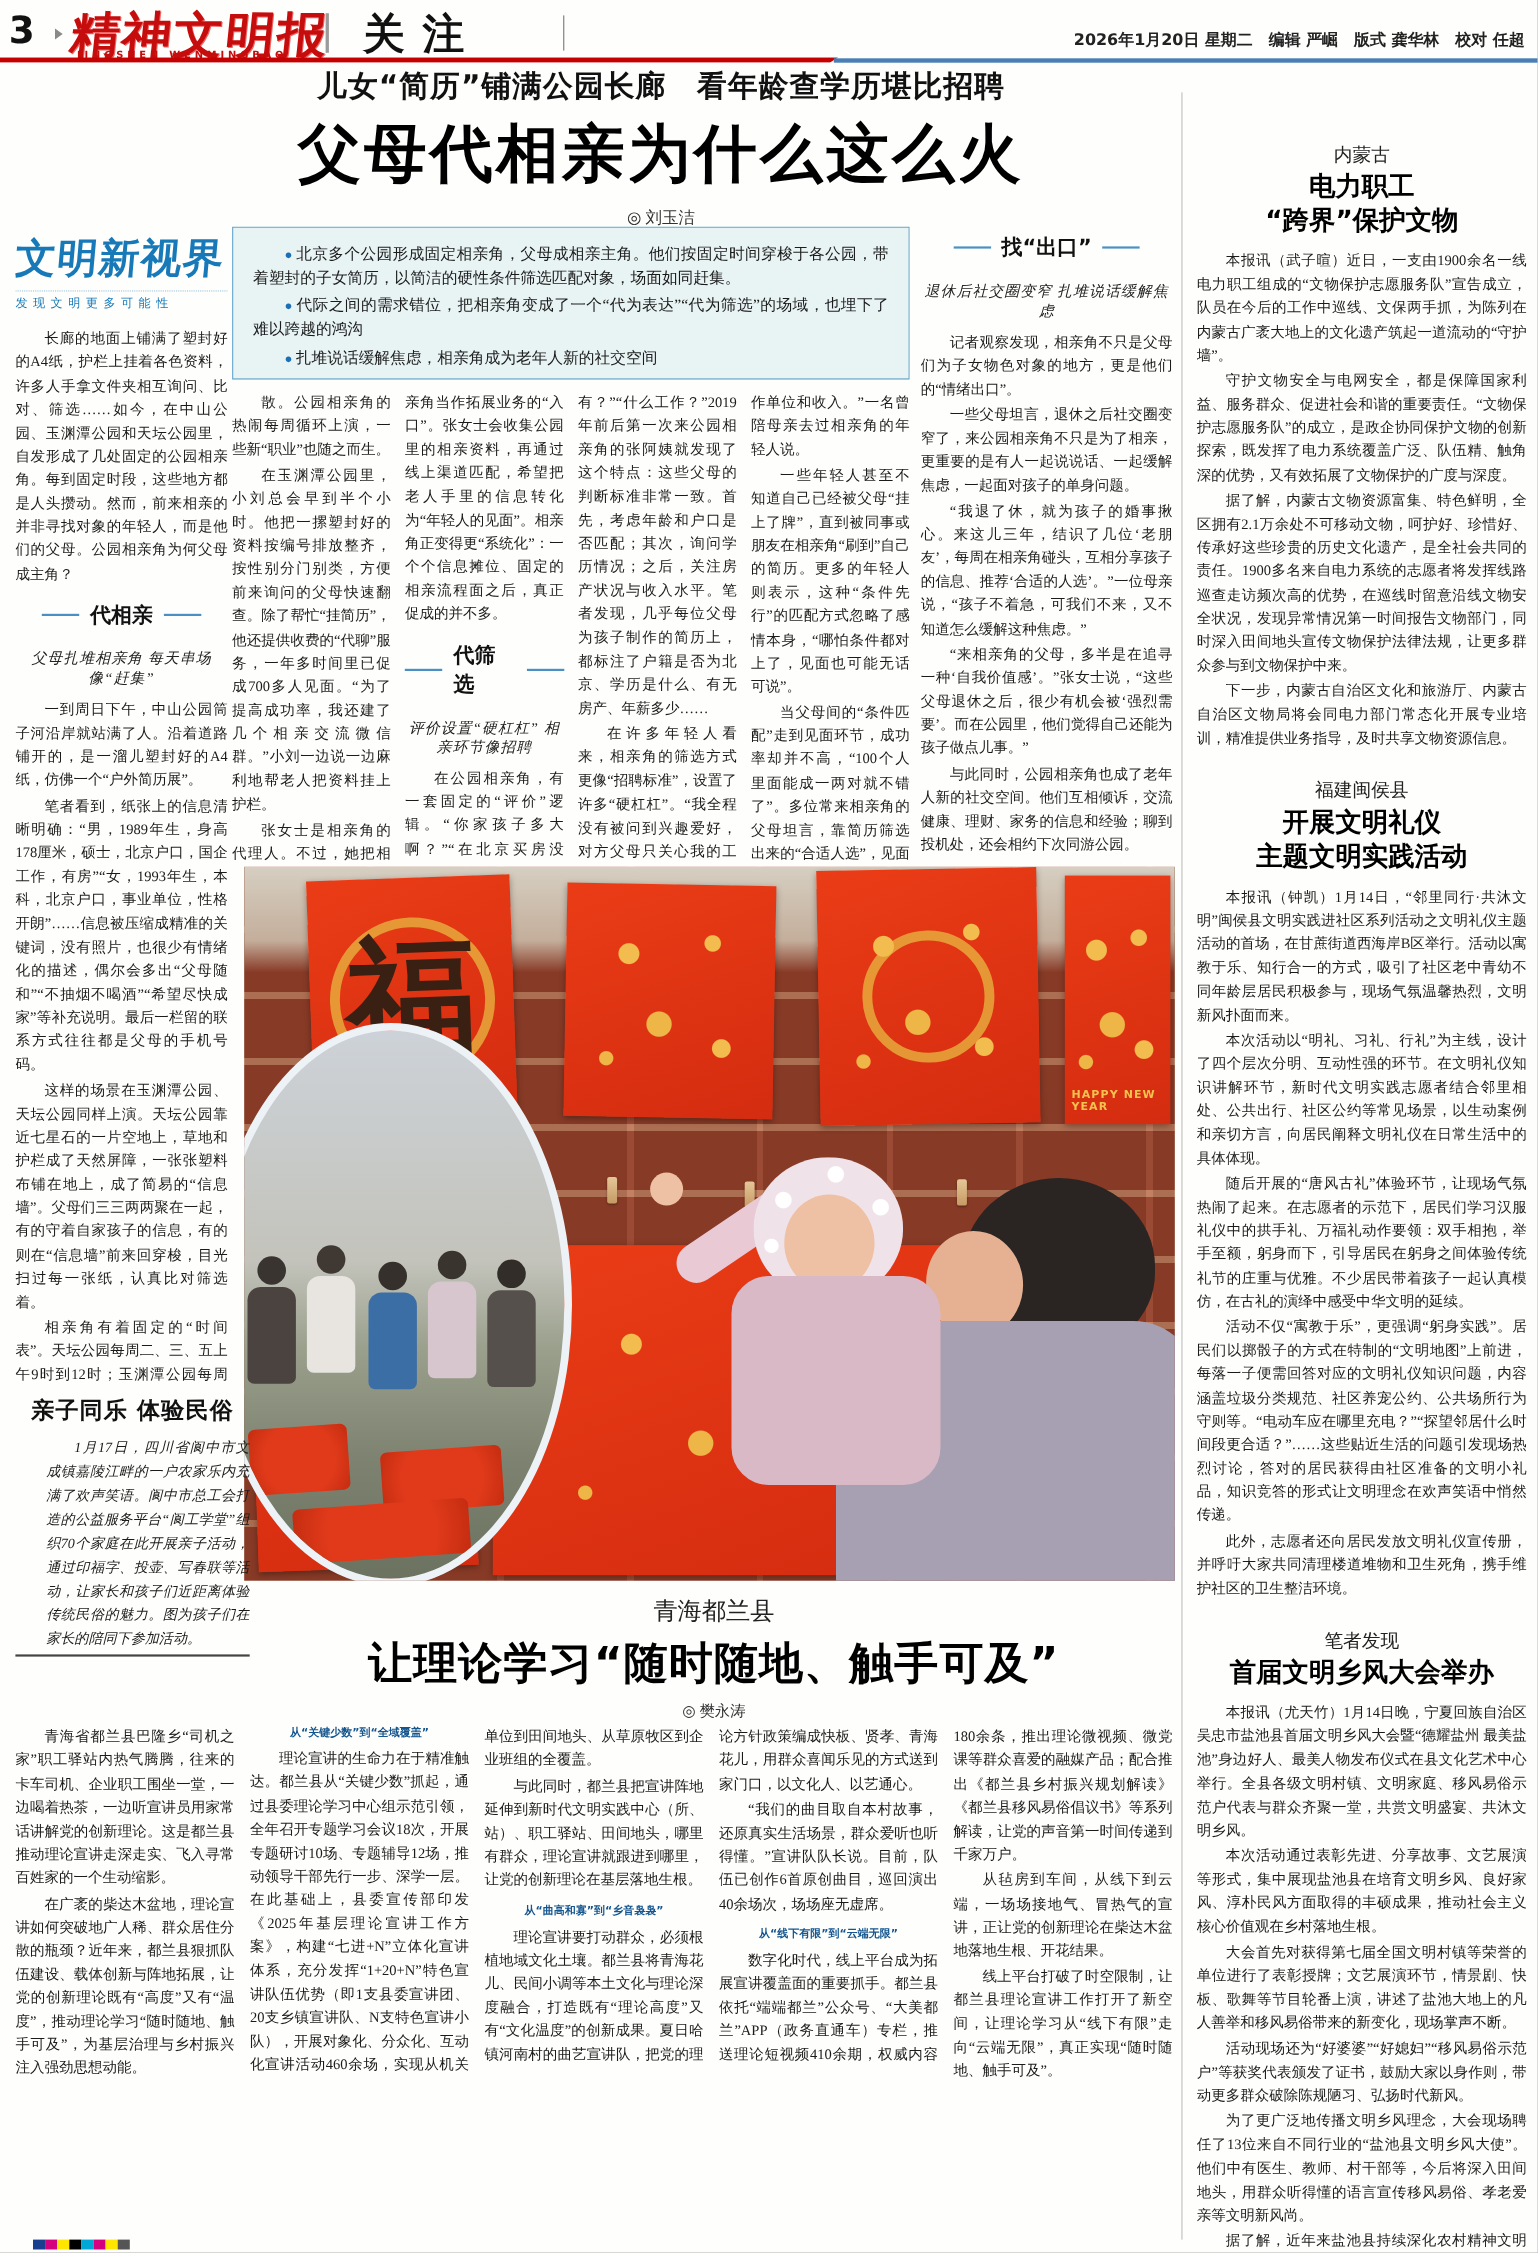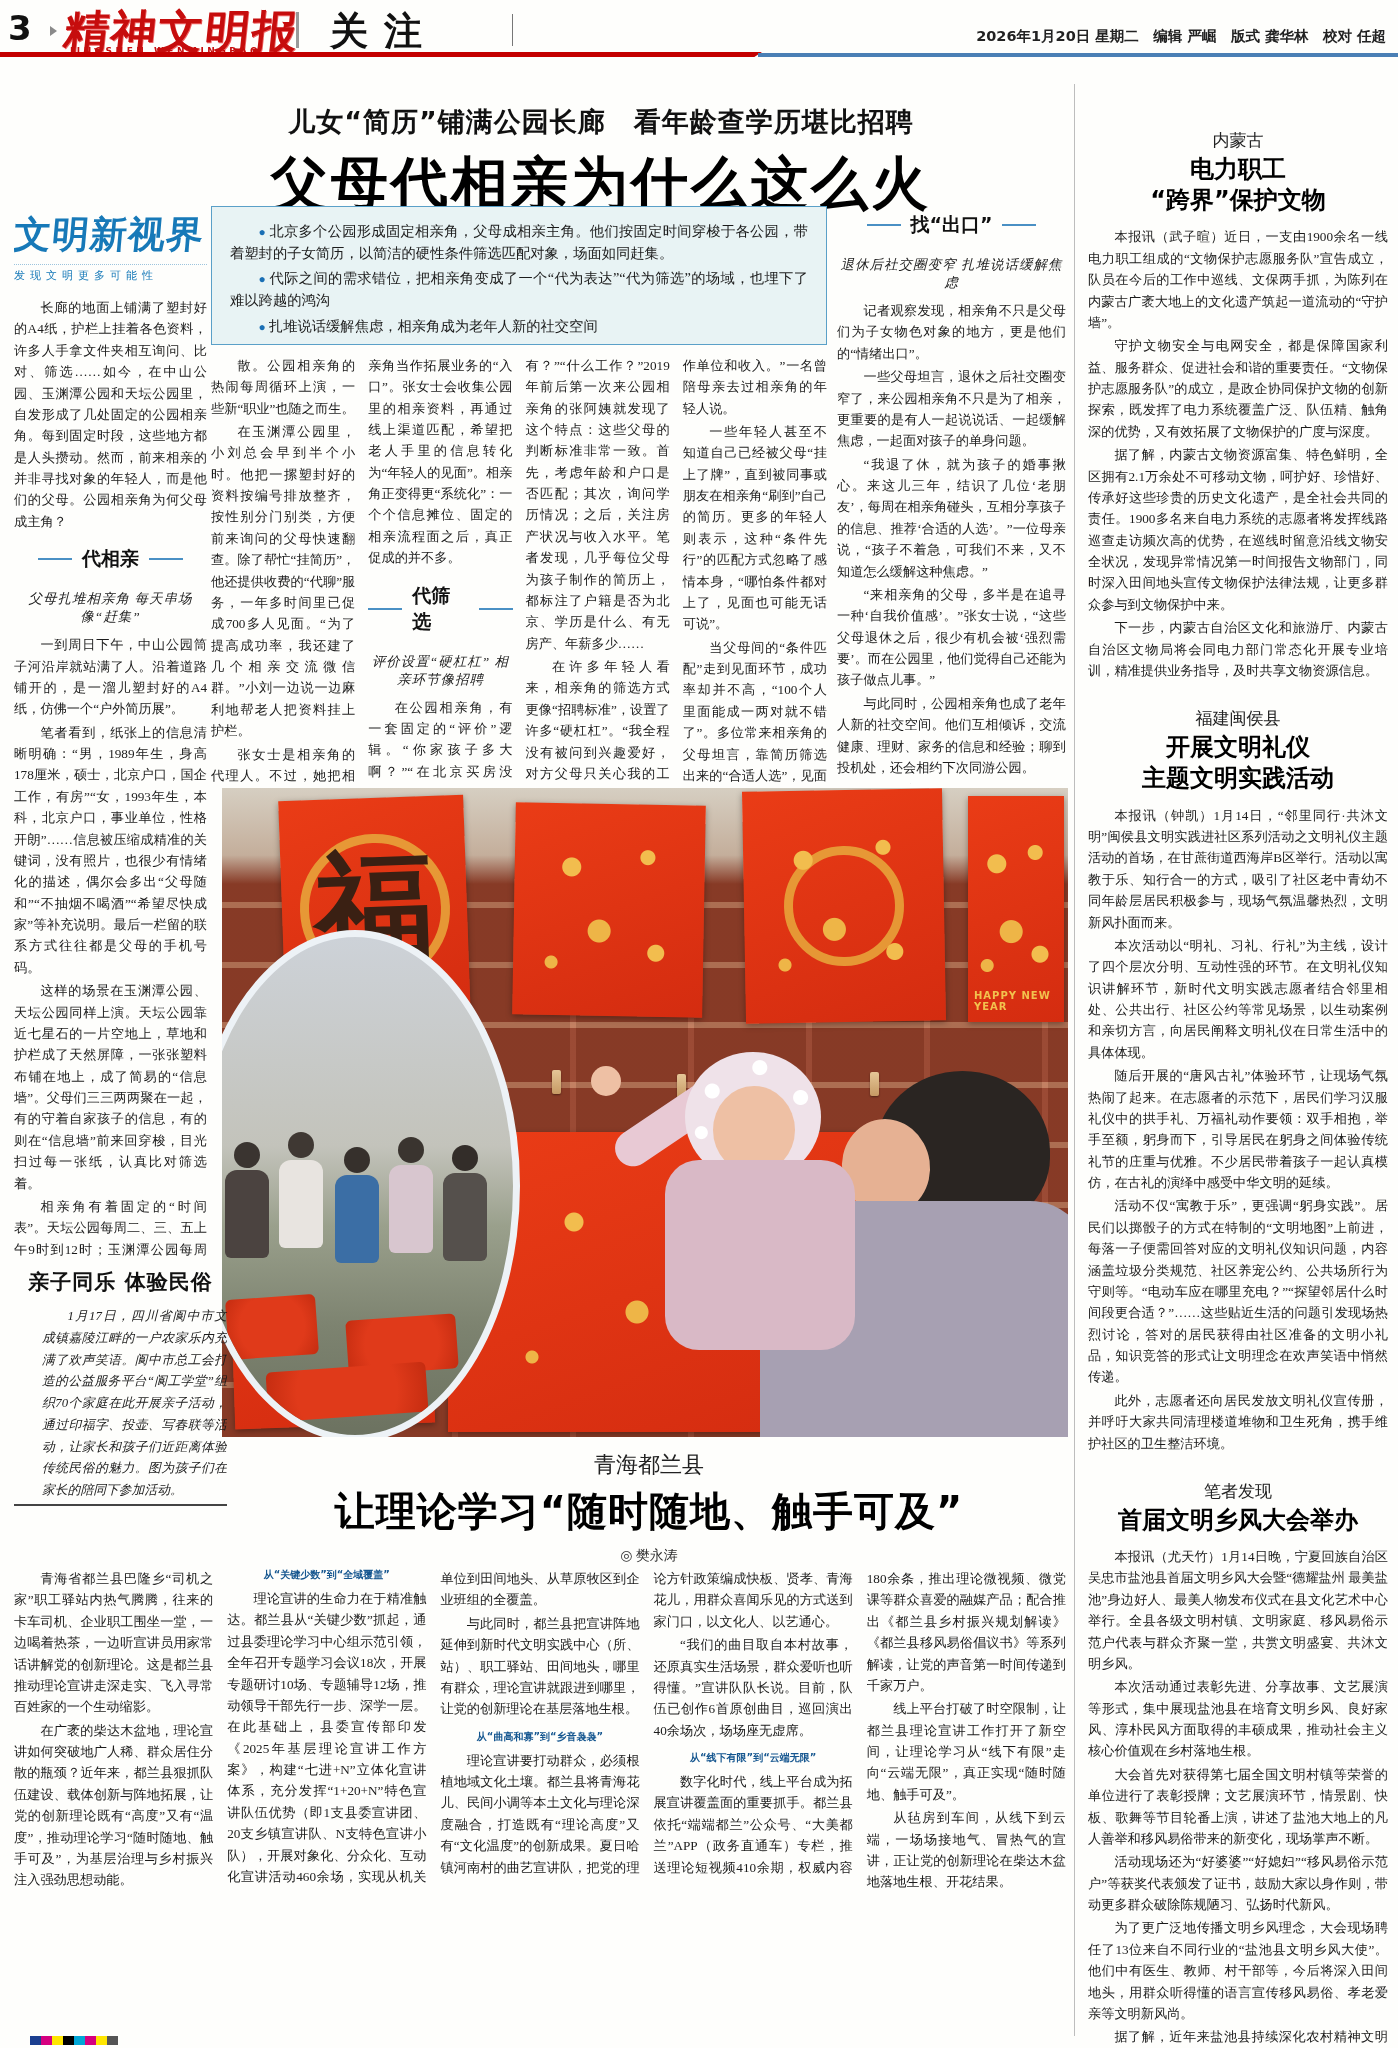--- a/index.html
+++ b/index.html
@@ -20,21 +20,21 @@
   .rule-blue{position:absolute;left:758px;top:53px;width:640px;height:4px;background:#4a7fb5;}
 
   
   .para{margin:0 0 2px 0;font-size:13.2px;line-height:1.62;text-align:justify;text-indent:2em;}
   .sec-head{display:flex;align-items:center;justify-content:center;gap:10px;margin:14px 0 4px 0;}
   .sec-head .dash{flex:0 0 34px;height:2px;background:#4a90c4;}
   .sec-title{font-family:"DejaVu Sans",sans-serif;font-size:19px;font-weight:900;color:#111;}
   .sec-sub{font-style:italic;font-size:13.5px;text-align:center;letter-spacing:1px;margin:18px 0 8px 0;color:#222;}
 
   
-  .mh-block{position:absolute;left:148px;top:60px;width:906px;text-align:center;margin-top:44px;}
+  .mh-block{position:absolute;left:148px;top:60px;width:906px;text-align:center;}
   .mh-kicker{font-family:"DejaVu Sans",sans-serif;font-size:27px;font-weight:600;color:#111;letter-spacing:1px;}
   .mh-title{font-family:"DejaVu Sans",sans-serif;font-size:57px;font-weight:900;color:#000;letter-spacing:3px;margin-top:6px;}
   .mh-byline{font-size:15px;color:#333;margin-top:10px;}
 
   .left-col{position:absolute;left:14px;top:206px;width:193px;height:1050px;overflow:hidden;}
   .vp-logo{margin:4px 0 14px 0;}
   .vp-title{font-family:"DejaVu Sans",sans-serif;font-size:37px;font-weight:900;color:#1779b8;transform:skewX(-5deg);letter-spacing:1px;}
   .vp-sub{font-family:"DejaVu Sans",sans-serif;font-size:11px;color:#1779b8;letter-spacing:5px;margin-top:4px;border-top:1px dotted #9cc4dd;padding-top:3px;}
 
   .center-block{position:absolute;left:211px;top:206px;width:616px;height:578px;overflow:hidden;}
@@ -272,22 +272,22 @@
     <p class="para" data-interactable="false">青海省都兰县巴隆乡“司机之家”职工驿站内热气腾腾，往来的卡车司机、企业职工围坐一堂，一边喝着热茶，一边听宣讲员用家常话讲解党的创新理论。这是都兰县推动理论宣讲走深走实、飞入寻常百姓家的一个生动缩影。</p>
     <p class="para" data-interactable="false">在广袤的柴达木盆地，理论宣讲如何突破地广人稀、群众居住分散的瓶颈？近年来，都兰县狠抓队伍建设、载体创新与阵地拓展，让党的创新理论既有“高度”又有“温度”，推动理论学习“随时随地、触手可及”，为基层治理与乡村振兴注入强劲思想动能。</p>
     <div class="sub-head" data-interactable="false">从“关键少数”到“全域覆盖”</div>
     <p class="para" data-interactable="false">理论宣讲的生命力在于精准触达。都兰县从“关键少数”抓起，通过县委理论学习中心组示范引领，全年召开专题学习会议18次，开展专题研讨10场、专题辅导12场，推动领导干部先行一步、深学一层。在此基础上，县委宣传部印发《2025年基层理论宣讲工作方案》，构建“七进+N”立体化宣讲体系，充分发挥“1+20+N”特色宣讲队伍优势（即1支县委宣讲团、20支乡镇宣讲队、N支特色宣讲小队），开展对象化、分众化、互动化宣讲活动460余场，实现从机关单位到田间地头、从草原牧区到企业班组的全覆盖。</p>
     <p class="para" data-interactable="false">与此同时，都兰县把宣讲阵地延伸到新时代文明实践中心（所、站）、职工驿站、田间地头，哪里有群众，理论宣讲就跟进到哪里，让党的创新理论在基层落地生根。</p>
     <div class="sub-head" data-interactable="false">从“曲高和寡”到“乡音袅袅”</div>
     <p class="para" data-interactable="false">理论宣讲要打动群众，必须根植地域文化土壤。都兰县将青海花儿、民间小调等本土文化与理论深度融合，打造既有“理论高度”又有“文化温度”的创新成果。夏日哈镇河南村的曲艺宣讲队，把党的理论方针政策编成快板、贤孝、青海花儿，用群众喜闻乐见的方式送到家门口，以文化人、以艺通心。</p>
     <p class="para" data-interactable="false">“我们的曲目取自本村故事，还原真实生活场景，群众爱听也听得懂。”宣讲队队长说。目前，队伍已创作6首原创曲目，巡回演出40余场次，场场座无虚席。</p>
     <div class="sub-head" data-interactable="false">从“线下有限”到“云端无限”</div>
     <p class="para" data-interactable="false">数字化时代，线上平台成为拓展宣讲覆盖面的重要抓手。都兰县依托“端端都兰”公众号、“大美都兰”APP（政务直通车）专栏，推送理论短视频410余期，权威内容180余条，推出理论微视频、微党课等群众喜爱的融媒产品；配合推出《都兰县乡村振兴规划解读》《都兰县移风易俗倡议书》等系列解读，让党的声音第一时间传递到千家万户。</p>
+    <p class="para" data-interactable="false">从毡房到车间，从线下到云端，一场场接地气、冒热气的宣讲，正让党的创新理论在柴达木盆地落地生根、开花结果。</p>
     <p class="para" data-interactable="false">线上平台打破了时空限制，让都兰县理论宣讲工作打开了新空间，让理论学习从“线下有限”走向“云端无限”，真正实现“随时随地、触手可及”。</p>
-    <p class="para" data-interactable="false">从毡房到车间，从线下到云端，一场场接地气、冒热气的宣讲，正让党的创新理论在柴达木盆地落地生根、开花结果。</p>
   </div>
 
   <div class="side-rule" data-interactable="false"></div>
   <div class="sidebar" data-interactable="false">
 
     <div class="sb-art" data-interactable="false">
       <div class="sb-kicker" data-interactable="false">内蒙古</div>
       <div class="sb-title" data-interactable="false">
         <div data-interactable="false">电力职工</div>
         <div data-interactable="false">“跨界”保护文物</div>

